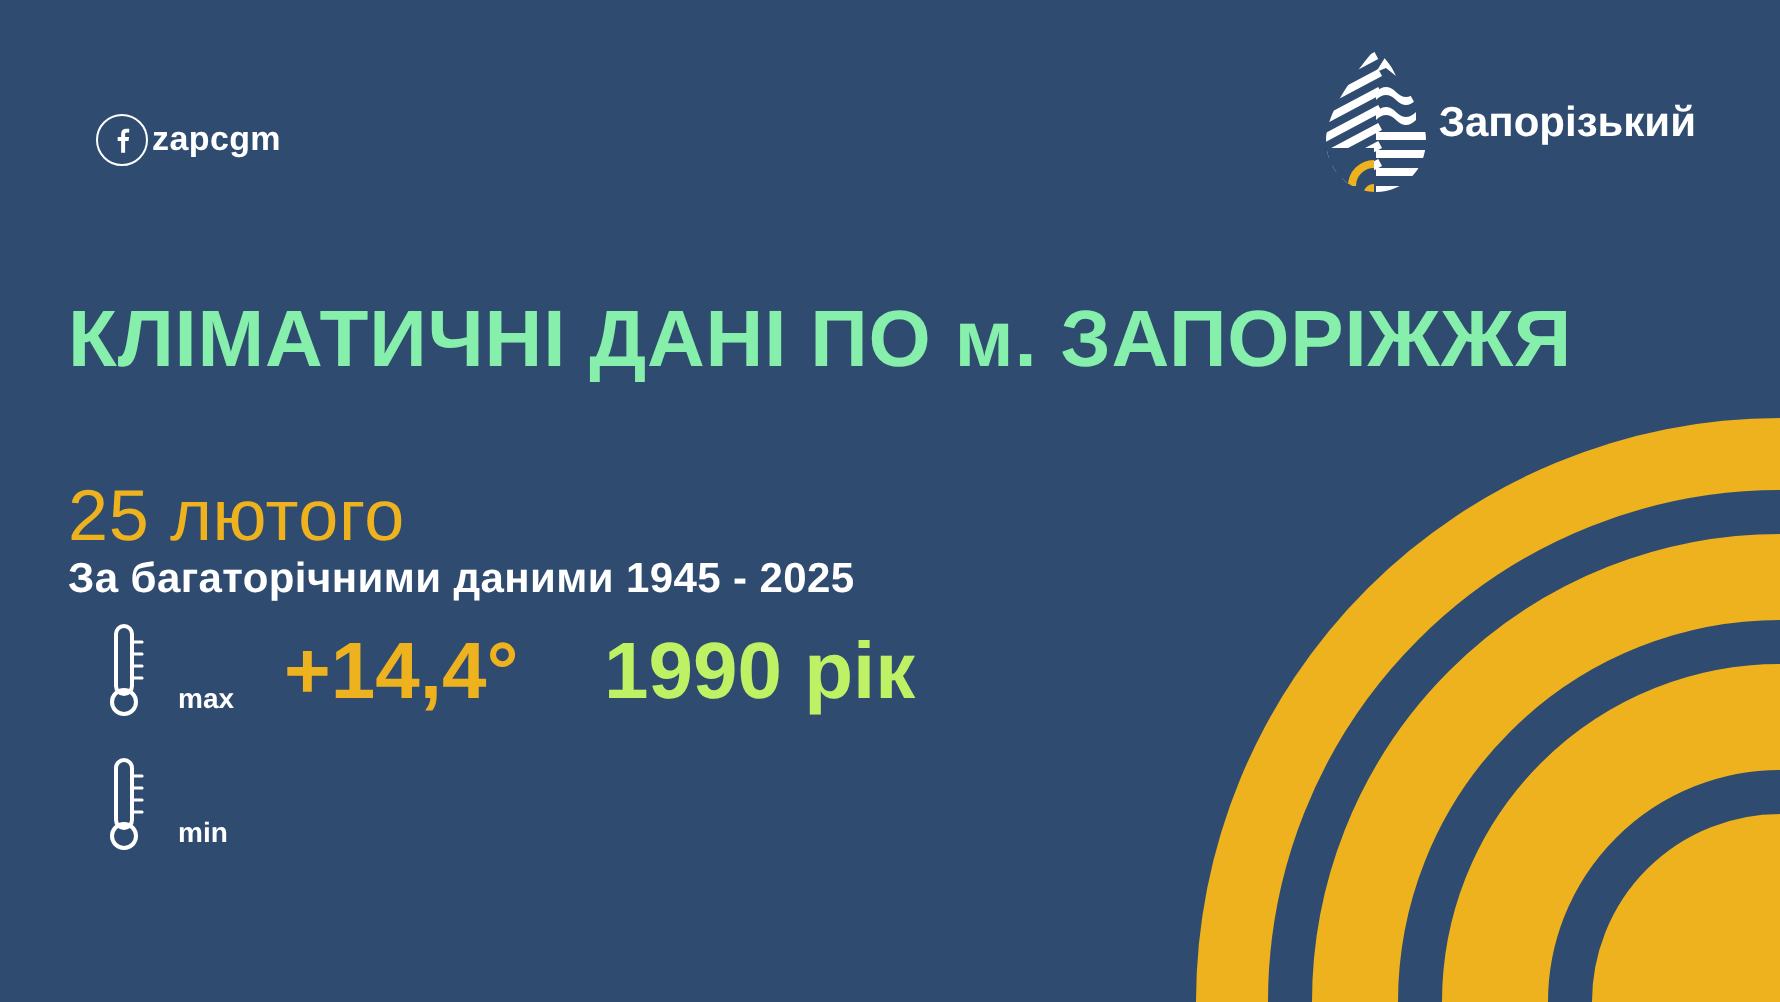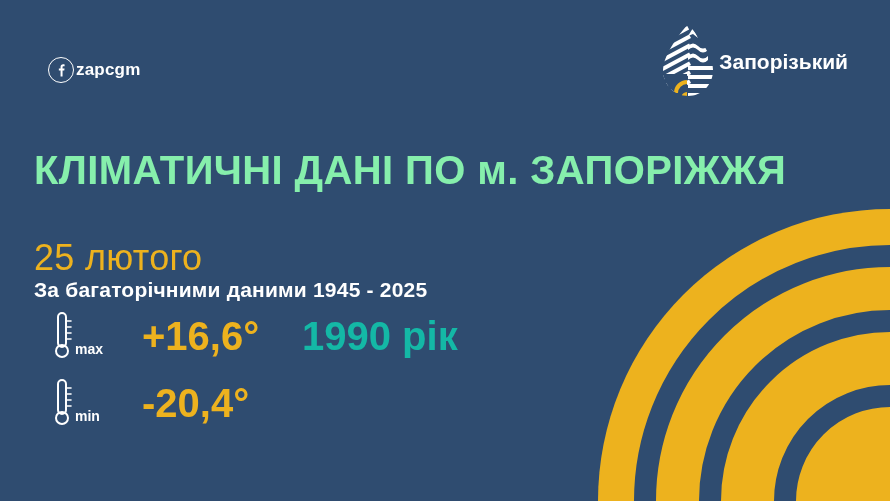--- a/index.html
+++ b/index.html
@@ -124,33 +124,33 @@
     display: flex;
     align-items: flex-end;
     flex: 0 0 auto;
     width: 92px;
   }
   .thermo svg { display: block; }
   .thermo .mm-label {
     color: #ffffff;
     font-size: 14px;
     font-weight: 700;
-    margin-left: 3px;
+    margin-left: 17px;
     margin-bottom: 3px;
   }
 
   .temp-value {
     color: #edb21e;
     font-size: 40px;
     font-weight: 700;
     width: 160px;
     text-align: left;
   }
   .temp-year {
-    color: #14b8a6;
+    color: #bef264;
     font-size: 40px;
     font-weight: 700;
   }
 </style>
 </head>
 <body>
 
 <div id="poster">
 
   <div id="decor">
@@ -229,34 +229,33 @@
         <circle cx="12" cy="39" r="6" fill="none" stroke="#ffffff" stroke-width="2"></circle>
         <g stroke="#ffffff" stroke-width="1.6" stroke-linecap="round">
           <line x1="16" y1="9" x2="21" y2="9"></line>
           <line x1="16" y1="15" x2="21" y2="15"></line>
           <line x1="16" y1="21" x2="21" y2="21"></line>
           <line x1="16" y1="27" x2="21" y2="27"></line>
         </g>
       </svg>
       <span class="mm-label">max</span>
     </span>
-    <span class="temp-value">+16,6°</span>
+    <span class="temp-value">+14,4°</span>
     <span class="temp-year">1990 рік</span>
   </div>
 
   <div class="temp-row" id="row-min">
     <span class="thermo">
       <svg width="22" height="48" viewBox="0 0 22 48" xmlns="http://www.w3.org/2000/svg">
         <path d="M8 5 a4 4 0 0 1 8 0 v26 a4 4 0 1 1 -8 0 Z" fill="none" stroke="#ffffff" stroke-width="2"></path>
         <circle cx="12" cy="39" r="6" fill="none" stroke="#ffffff" stroke-width="2"></circle>
         <g stroke="#ffffff" stroke-width="1.6" stroke-linecap="round">
           <line x1="16" y1="9" x2="21" y2="9"></line>
           <line x1="16" y1="15" x2="21" y2="15"></line>
           <line x1="16" y1="21" x2="21" y2="21"></line>
           <line x1="16" y1="27" x2="21" y2="27"></line>
         </g>
       </svg>
       <span class="mm-label">min</span>
     </span>
-    <span class="temp-value">-20,4°</span>
   </div>
 
 </div>
 
 </body></html>

